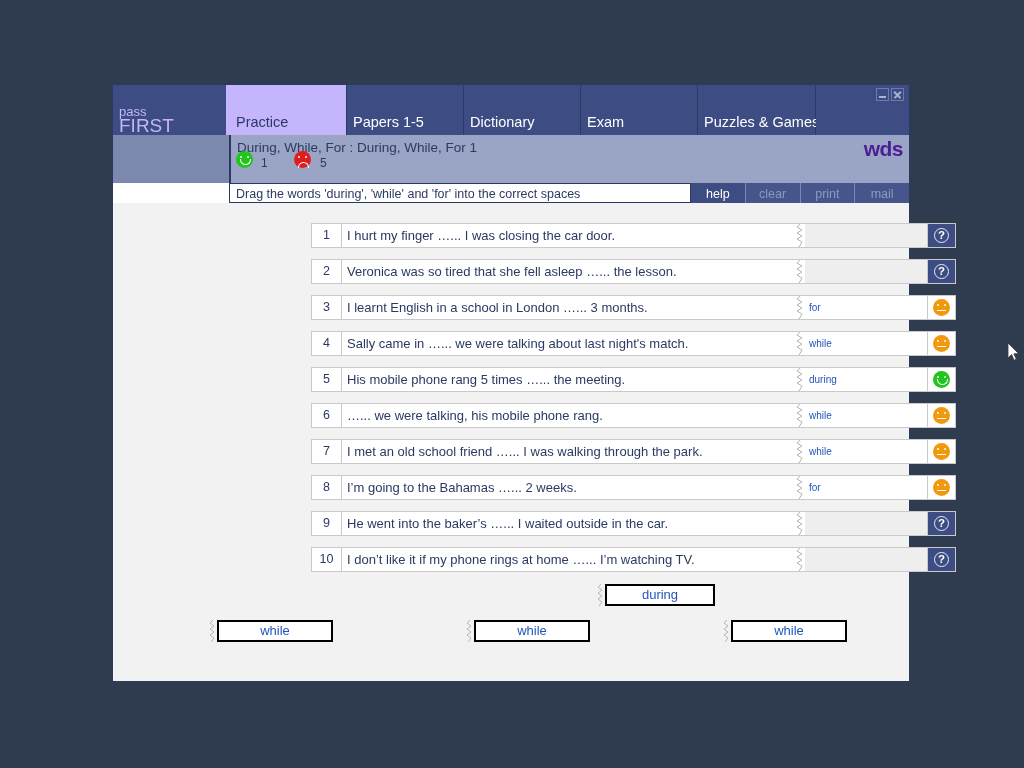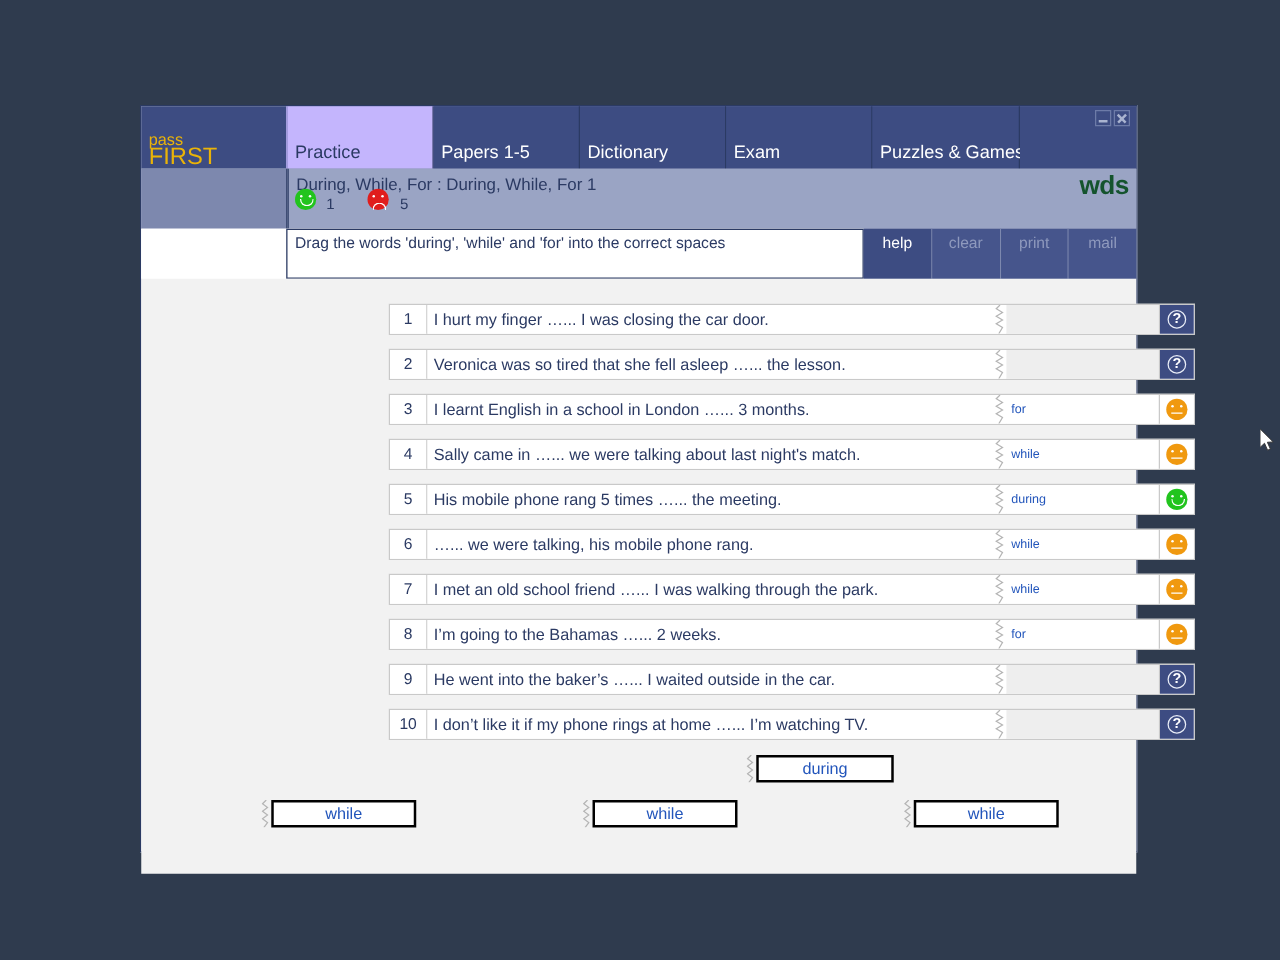--- a/index.html
+++ b/index.html
@@ -29,23 +29,23 @@
     height: 50px;
     background: #3d4c82;
     display: flex;
     align-items: stretch;
     box-sizing: border-box;
   }
   .brand {
     width: 117px;
     flex: 0 0 117px;
     position: relative;
-    border-right: 1px solid #c4b5fd;
-    box-sizing: border-box;
-    color: #eab308;
+    border-right: 4px solid #c4b5fd;
+    box-sizing: border-box;
+    color: #c4b5fd;
     padding-left: 14px;
   }
   .brand .b1 {
     position: absolute;
     left: 6px;
     top: 20px;
     font-size: 13px;
     line-height: 13px;
     letter-spacing: 0px;
   }
@@ -198,29 +198,29 @@
     top: 5px;
     font-size: 13.5px;
     color: #2b3a63;
   }
   .wds {
     position: absolute;
     right: 6px;
     top: 2px;
     font-size: 21px;
     font-weight: bold;
-    color: #14532d;
+    color: #4c1d95;
     letter-spacing: -0.5px;
     font-family: "Liberation Sans", sans-serif;
   }
 
   
   .instrbar {
     position: relative;
-    height: 40px;
+    height: 20px;
     display: flex;
     background: #ffffff;
   }
   .instr-pad {
     flex: 0 0 117px;
     background: #ffffff;
     border-right: 1px solid #2b3a63;
     box-sizing: border-box;
   }
   .instr {

